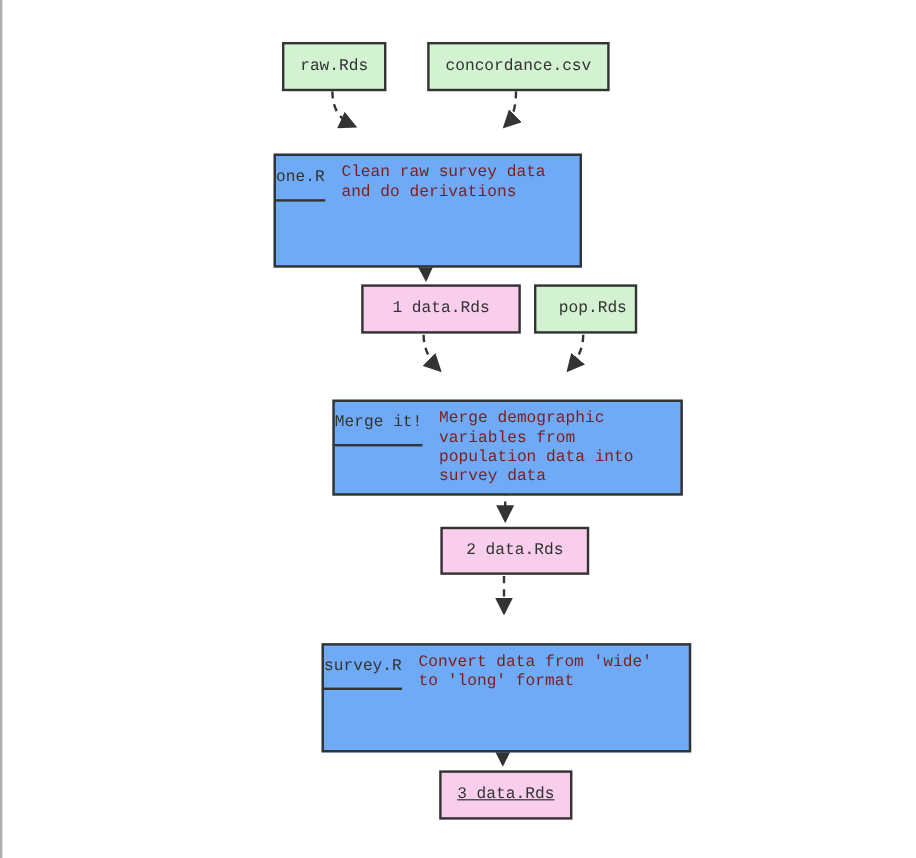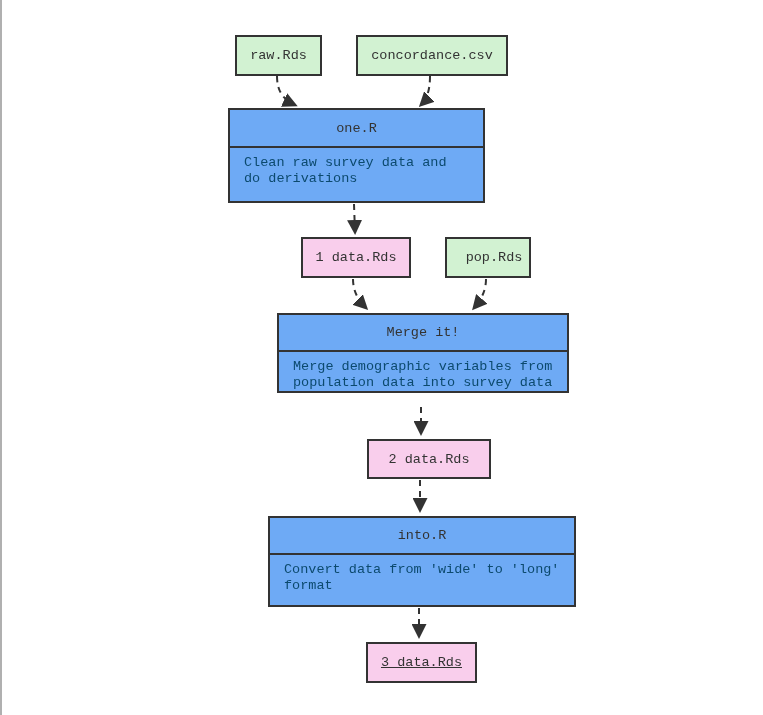--- a/index.html
+++ b/index.html
@@ -25,44 +25,45 @@
   }
   .green  { background: #d2f2d2; }
   .pink   { background: #f9ceec; }
 
   .proc {
     position: absolute;
     border: 2px solid #333333;
     background: #6eaaf5;
     font-size: 13.5px;
     display: flex;
-    flex-direction: column;
+    flex-direction: row;
+    margin-top: 20px;
   }
   .proc-title {
     flex: 0 0 auto;
     display: flex;
     align-items: center;
     justify-content: center;
     color: #333333;
     border-bottom: 2px solid #333333;
   }
   .proc-body {
     flex: 1 1 auto;
     padding: 7px 14px;
-    color: #0c4a6e;
+    color: #7f1d1d;
     line-height: 1.18;
     white-space: normal;
   }
 
   
   #n-raw    { left: 217px; top: 35px;  width: 87px;  height: 41px; }
   #n-conc   { left: 338px; top: 35px;  width: 152px; height: 41px; }
   #n-one    { left: 210px; top: 108px; width: 257px; height: 95px; }
   #n-one .proc-title   { height: 38px; }
-  #n-data1  { left: 283px; top: 237px; width: 110px; height: 41px; }
+  #n-data1  { left: 283px; top: 237px; width: 133px; height: 41px; }
   #n-pop    { left: 427px; top: 237px; width: 86px;  height: 41px; padding-left: 12px; }
   #n-merge  { left: 259px; top: 313px; width: 292px; height: 80px; }
   #n-merge .proc-title { height: 37px; }
   #n-data2  { left: 349px; top: 439px; width: 124px; height: 40px; }
   #n-three  { left: 250px; top: 516px; width: 308px; height: 91px; }
   #n-three .proc-title { height: 37px; }
   #n-data3  { left: 348px; top: 642px; width: 111px; height: 41px; text-decoration: underline; }
 
   .grip { position: absolute; right: 1px; bottom: 1px; }
 </style>
@@ -113,21 +114,21 @@
   <div class="proc" id="n-merge">
     <div class="proc-title">Merge it!</div>
     <div class="proc-body">Merge demographic variables from population data into survey data</div>
   </div>
 
   <div class="node pink" id="n-data2">
     <span>2 data.Rds</span>
   </div>
 
   <div class="proc" id="n-three">
-    <div class="proc-title">into.R</div>
+    <div class="proc-title">survey.R</div>
     <div class="proc-body">Convert data from 'wide' to 'long' format</div>
   </div>
 
   <div class="node pink" id="n-data3">
     <span>3 data.Rds</span>
   </div>
 
   <svg class="grip" width="15" height="15" xmlns="http://www.w3.org/2000/svg">
     <g fill="#9a9a9a">
       <rect x="12" y="0" width="2" height="2"></rect>

